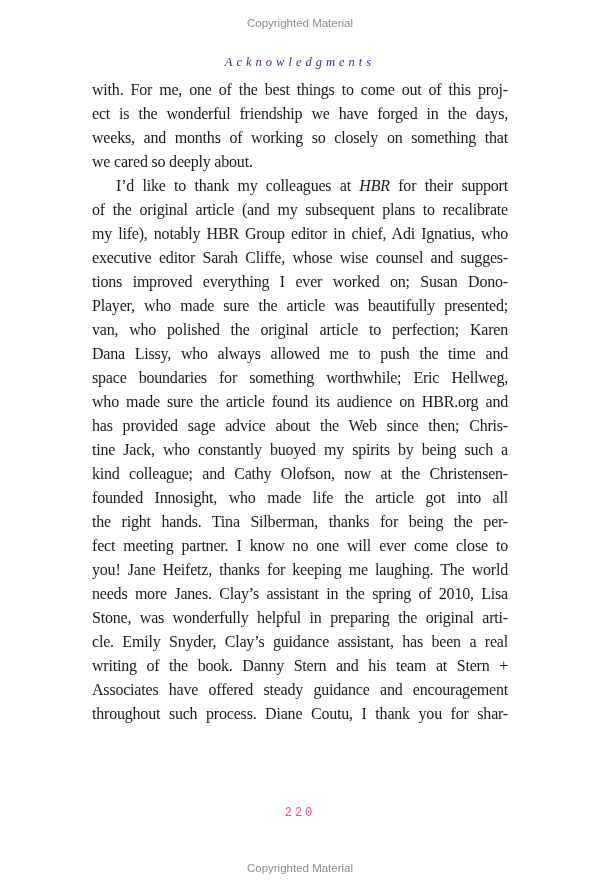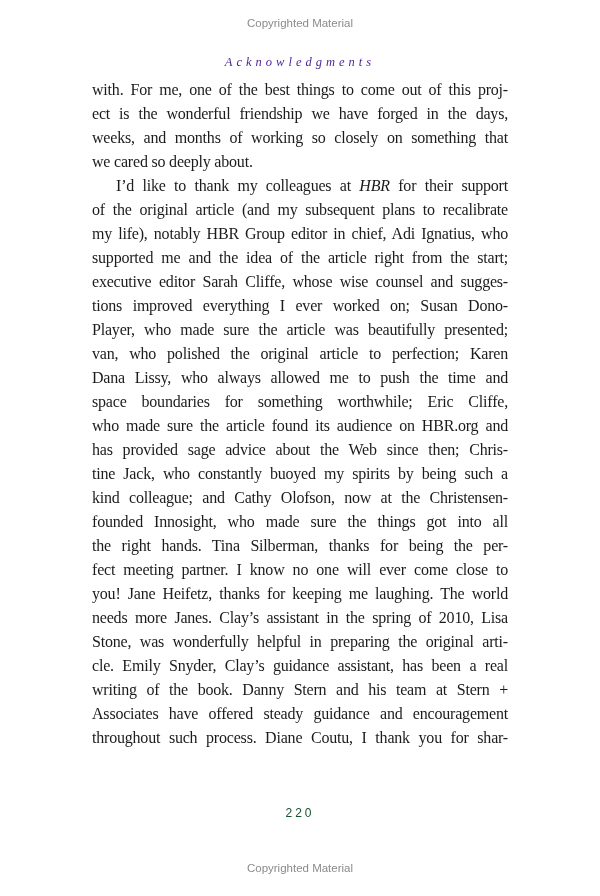--- a/index.html
+++ b/index.html
@@ -60,54 +60,53 @@
     text-indent: 24px;
   }
   .line i {
   }
   .page-number {
     position: absolute;
     top: 806px;
     left: 0;
     width: 100%;
     text-align: center;
-    font-family: Liberation Sans, sans-serif;
+    font-family: Liberation Mono, monospace;
     font-size: 12px;
     letter-spacing: 3px;
-    color: #14532d;
+    color: #ec4899;
   }
 </style>
 </head>
 <body>
 
 <div class="page">
   <div class="watermark top">Copyrighted Material</div>
 
   <div class="chapter-header">Acknowledgments</div>
 
   <div class="body-text">
       <div class="line">with. For me, one of the best things to come out of this proj-</div>
       <div class="line">ect is the wonderful friendship we have forged in the days,</div>
       <div class="line">weeks, and months of working so closely on something that</div>
       <div class="line lastline">we cared so deeply about.</div>
       <div class="line indent">I’d like to thank my colleagues at <i>HBR</i> for their support</div>
       <div class="line">of the original article (and my subsequent plans to recalibrate</div>
       <div class="line">my life), notably HBR Group editor in chief, Adi Ignatius, who</div>
-      <div class="line">supported me and the idea of the article right from the start;</div>
       <div class="line">executive editor Sarah Cliffe, whose wise counsel and sugges-</div>
       <div class="line">tions improved everything I ever worked on; Susan Dono-</div>
       <div class="line">Player, who made sure the article was beautifully presented;</div>
       <div class="line">van, who polished the original article to perfection; Karen</div>
       <div class="line">Dana Lissy, who always allowed me to push the time and</div>
-      <div class="line">space boundaries for something worthwhile; Eric Cliffe,</div>
+      <div class="line">space boundaries for something worthwhile; Eric Hellweg,</div>
       <div class="line">who made sure the article found its audience on HBR.org and</div>
       <div class="line">has provided sage advice about the Web since then; Chris-</div>
       <div class="line">tine Jack, who constantly buoyed my spirits by being such a</div>
       <div class="line">kind colleague; and Cathy Olofson, now at the Christensen-</div>
-      <div class="line">founded Innosight, who made sure the things got into all</div>
+      <div class="line">founded Innosight, who made life the article got into all</div>
       <div class="line">the right hands. Tina Silberman, thanks for being the per-</div>
       <div class="line">fect meeting partner. I know no one will ever come close to</div>
       <div class="line">you! Jane Heifetz, thanks for keeping me laughing. The world</div>
       <div class="line">needs more Janes. Clay’s assistant in the spring of 2010, Lisa</div>
       <div class="line">Stone, was wonderfully helpful in preparing the original arti-</div>
       <div class="line">cle. Emily Snyder, Clay’s guidance assistant, has been a real</div>
       <div class="line">writing of the book. Danny Stern and his team at Stern +</div>
       <div class="line">Associates have offered steady guidance and encouragement</div>
       <div class="line">throughout such process. Diane Coutu, I thank you for shar-</div>
     </div>

